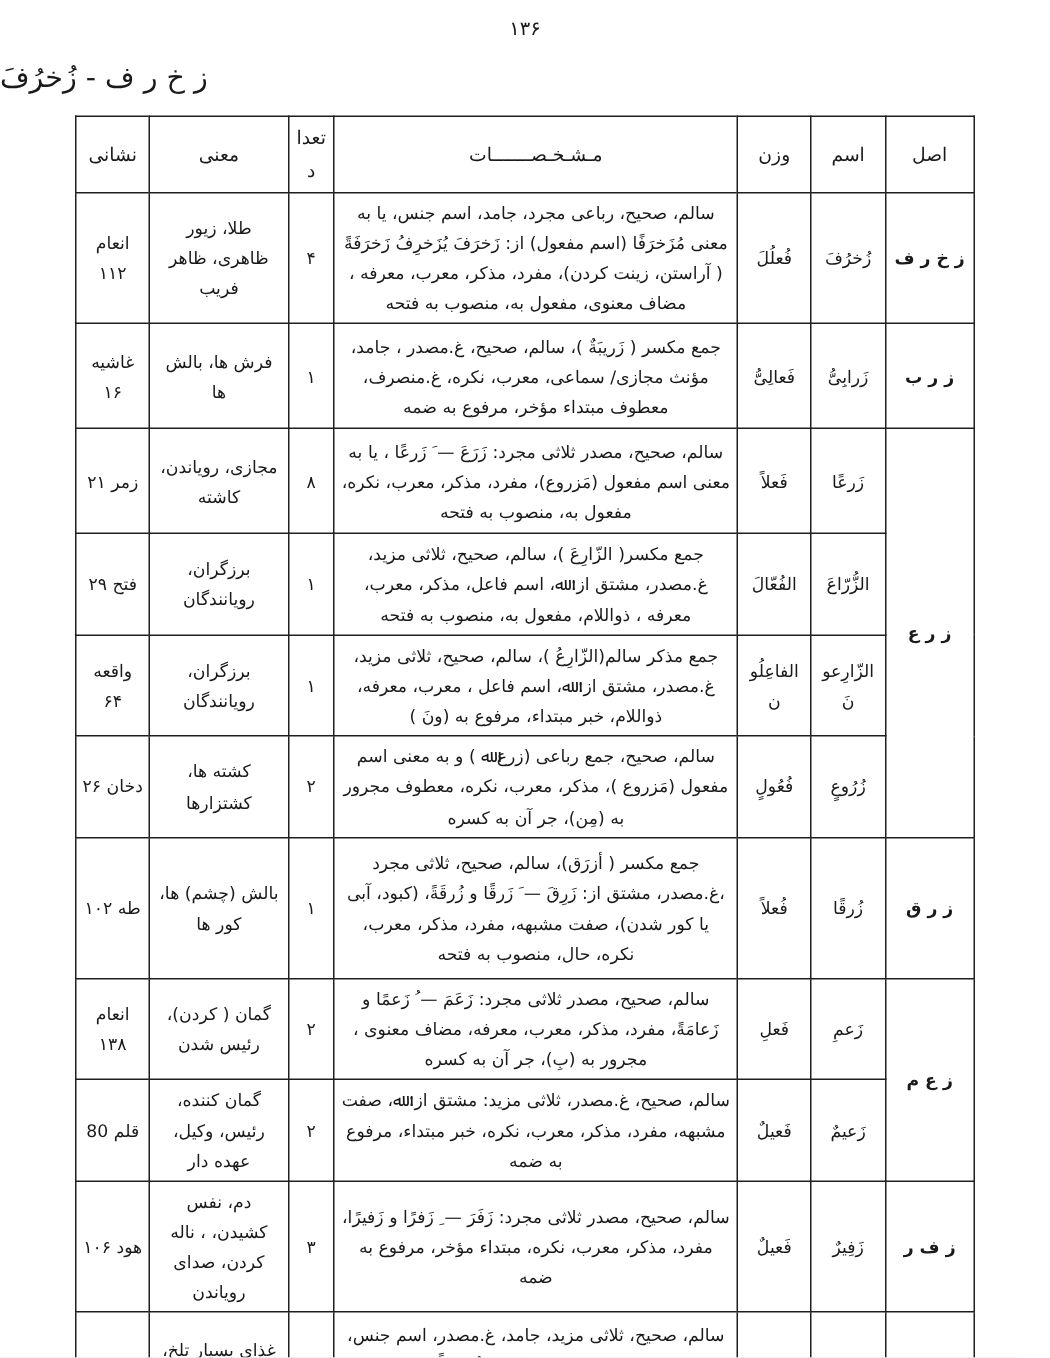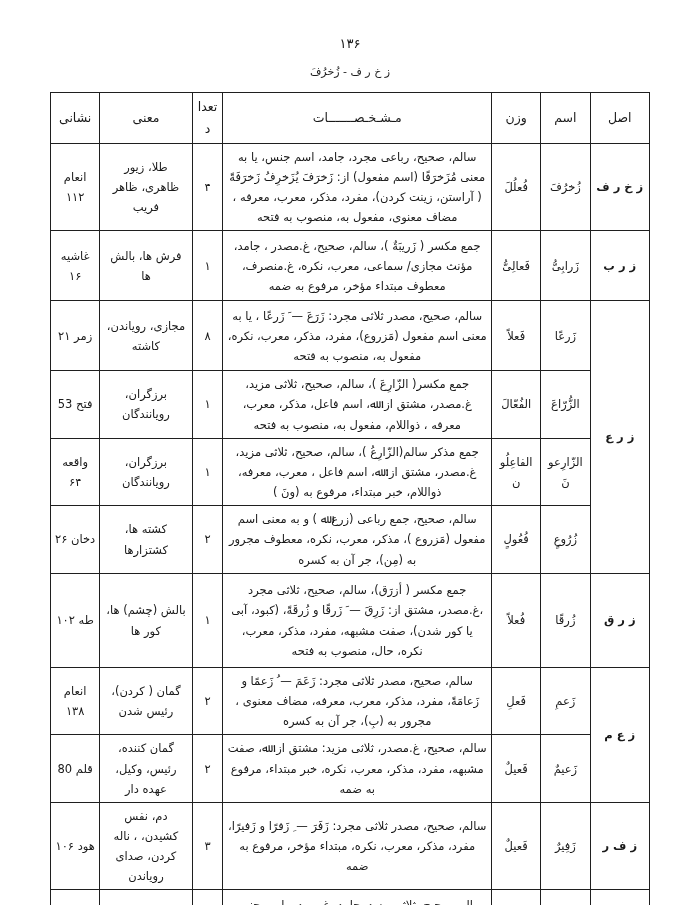--- a/index.html
+++ b/index.html
@@ -1,24 +1,24 @@
 <!DOCTYPE html>
 <html lang="fa"><head>
 <meta charset="utf-8">
 <style>
   html,body{margin:0;padding:0;background:#e8e8e8;}
   .page{
     width:700px;height:905px;background:#ffffff;margin:0 auto;position:relative;
     font-family:"DejaVu Sans",sans-serif;color:#1a1a1a;overflow:hidden;
   }
   .pageno{
-    text-align:center;padding-top:36px;font-size:13px;letter-spacing:1px;
+    text-align:center;padding-top:12px;font-size:13px;letter-spacing:1px;
   }
   .doc-title{
-    text-align:center;margin-top:14px;font-size:11px;direction:rtl;
+    text-align:left;margin-top:14px;font-size:19px;direction:rtl;
   }
   table.main{
     border-collapse:collapse;margin:14px auto 0 auto;direction:rtl;
     width:600px;table-layout:fixed;
   }
   table.main th, table.main td{
     border:1.2px solid #1f1f1f;
     text-align:center;vertical-align:middle;
     font-size:11.5px;line-height:1.75;
     padding:3px 4px;
@@ -91,21 +91,21 @@
         <td class="c-count">۸</td>
         <td class="c-meaning">مجازی، رویاندن، کاشته</td>
         <td class="c-addr">زمر ۲۱</td>
       </tr>
       <tr class="r4">
         <td class="c-noun">الزُّرّاعَ</td>
         <td class="c-wazn">الفُعّالَ</td>
         <td class="c-traits">جمع مکسر( الزّارِعَ )، سالم، صحیح، ثلاثی مزید، غ.مصدر، مشتق از: ﷲ، اسم فاعل، مذکر، معرب، معرفه ، ذواللام، مفعول به، منصوب به فتحه</td>
         <td class="c-count">۱</td>
         <td class="c-meaning">برزگران، رویانندگان</td>
-        <td class="c-addr">فتح 53</td>
+        <td class="c-addr">فتح ۲۹</td>
       </tr>
       <tr class="r5">
         <td class="c-noun">الزّارِعونَ</td>
         <td class="c-wazn">الفاعِلُون</td>
         <td class="c-traits">جمع مذکر سالم(الزّارِعُ )، سالم، صحیح، ثلاثی مزید، غ.مصدر، مشتق از: ﷲ، اسم فاعل ، معرب، معرفه، ذواللام، خبر مبتداء، مرفوع به (ونَ )</td>
         <td class="c-count">۱</td>
         <td class="c-meaning">برزگران، رویانندگان</td>
         <td class="c-addr">واقعه ۶۴</td>
       </tr>
       <tr class="r6">

